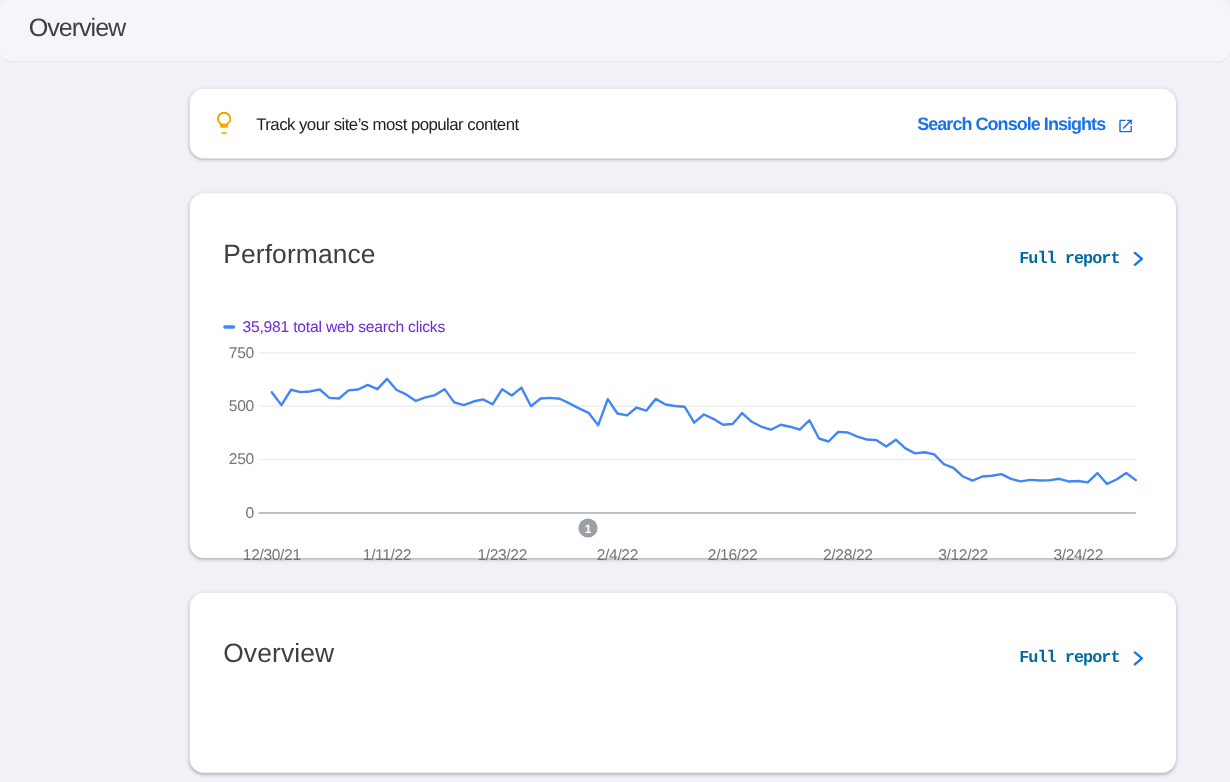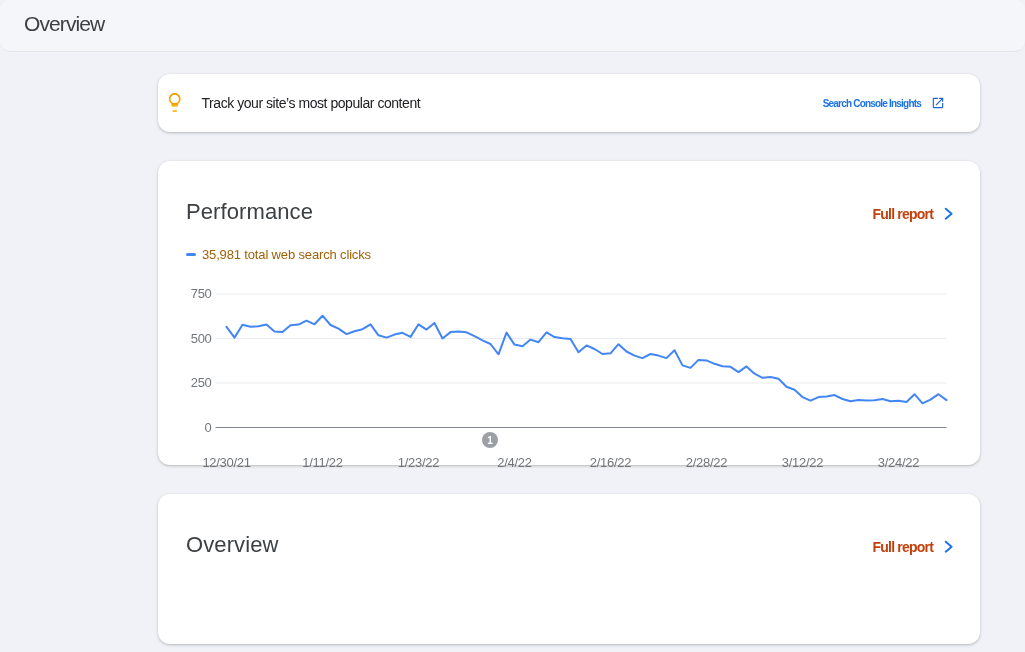--- a/index.html
+++ b/index.html
@@ -2,29 +2,29 @@
 <html><head>
 <meta charset="utf-8">
 <style>
   * { margin:0; padding:0; box-sizing:border-box; }
   html,body { width:1025px; height:652px; overflow:hidden; font-family:"Liberation Sans",sans-serif; background:#f0f2f7; }
   .topbar { height:52px; background:#f4f6f9; border-bottom:1px solid #e2e5eb; display:flex; align-items:center; padding-left:24px;border-radius:10px; }
   .topbar h1 { font-size:21px; font-weight:400; color:#3c4043; letter-spacing:-.9px; margin-top:-3px; }
   .content { padding-top:22px; }
   .card { width:822px; margin-left:158px; background:#fff; border-radius:12px;
           box-shadow:0 1px 2px rgba(60,64,67,.22), 0 1px 3px 1px rgba(60,64,67,.08); position:relative; }
-  .card1 { height:58px; display:flex; align-items:center; padding:0 35px 0 10px; }
+  .card1 { height:58px; display:flex; align-items:center; padding:0 35px 0 22px; }
   .card1 .msg { font-size:14px; letter-spacing:-.45px; color:#202124; margin-left:20px; flex:1; }
-  .bluelink { color:#1a73e8; font-weight:700; font-size:10px; letter-spacing:-.8px; display:flex; align-items:center; }
+  .bluelink { color:#1a73e8; font-weight:700; font-size:15px; letter-spacing:-.8px; display:flex; align-items:flex-end; }
   .gap { height:29px; }
   .card2 { height:304px; margin-top:0; }
   .cardhead { display:flex; align-items:baseline; justify-content:space-between; padding:38px 27px 0 28px; }
   .cardhead h2 { font-size:22px; font-weight:400; color:#3c4043; letter-spacing:.1px; }
-  .fullreport { color:#c2410c; font-weight:700; font-size:14px; letter-spacing:-.8px; display:flex; align-items:center; }
-  .legend { display:flex; align-items:center; padding-left:28px; margin-top:22px; font-size:13px; letter-spacing:-.15px; color:#a16207; }
+  .fullreport { color:#0369a1; font-weight:700; font-size:14px; letter-spacing:-.8px; display:flex; align-items:center;font-family:Liberation Mono, monospace; }
+  .legend { display:flex; align-items:center; padding-left:28px; margin-top:40px; font-size:13px; letter-spacing:-.15px; color:#6d28d9; }
   .dash { width:10px; height:3px; border-radius:2px; margin-right:6px; display:inline-block; }
   .card3 { height:150px; }
 </style>
 </head>
 <body>
 <div class="topbar">
     <h1>Overview</h1>
   </div>
 <div class="content">
   <div class="card card1">

